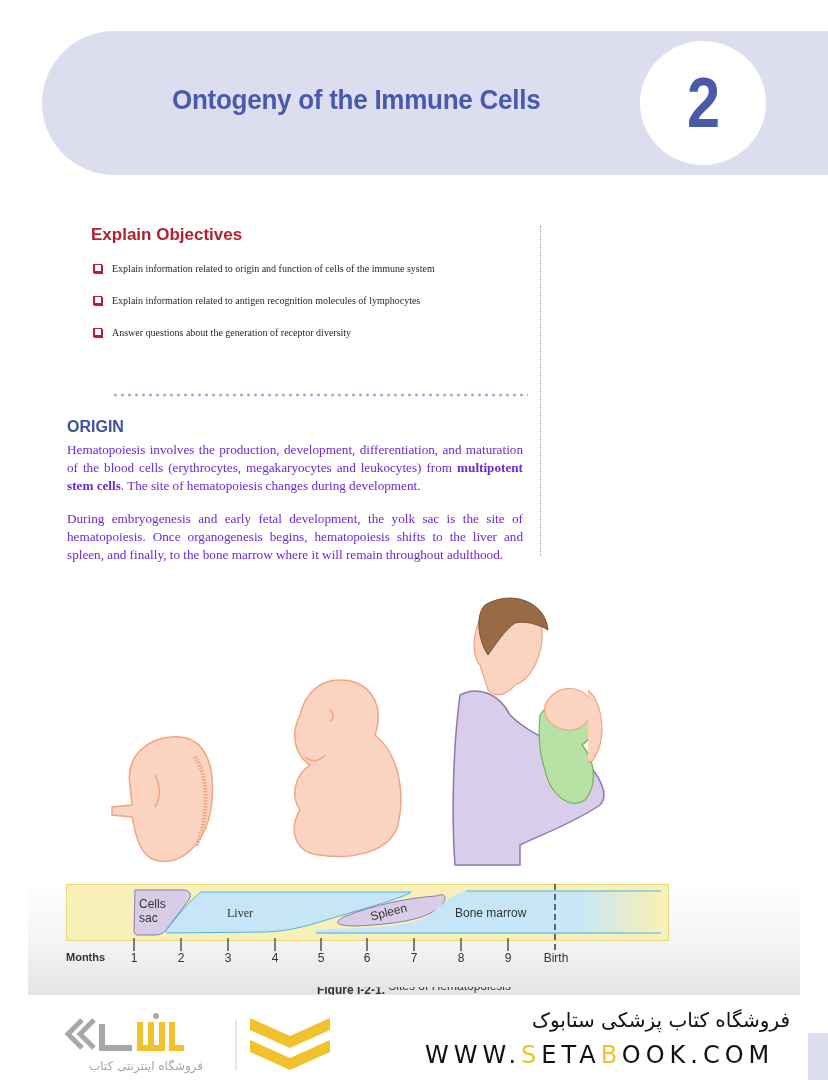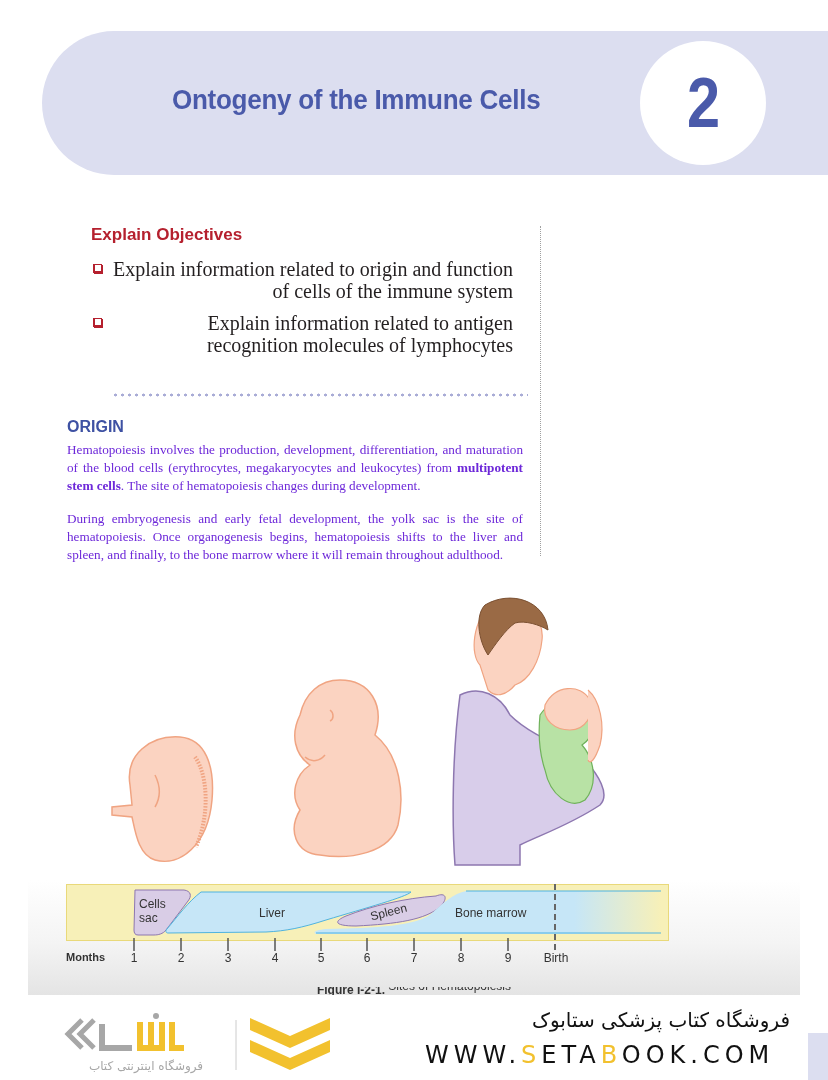--- a/index.html
+++ b/index.html
@@ -26,21 +26,21 @@
     color: #4a5aaa; transform: scaleX(0.85);
   }
 
   
   .lo-heading {
     position: absolute; left: 91px; top: 225px;
     font-family: "Liberation Sans", sans-serif; font-weight: bold; font-size: 17px;
     color: #b5202e;
   }
   .lo-list { position: absolute; left: 93px; top: 258px; width: 420px; list-style: none; }
-  .lo-item { display: flex; margin-bottom: 10px; font-size: 20px; line-height: 22px; text-align: right; }
+  .lo-item { display: flex; margin-bottom: 10px; font-size: 10px; line-height: 22px; }
   .lo-box {
     flex: 0 0 auto; width: 9px; height: 9px; margin-top: 6px; margin-right: 10px;
     border-left: 2px solid #b5202e; border-bottom: 2px solid #b5202e;
     border-top: 1px solid #b5202e; border-right: 1px solid #b5202e;
     box-shadow: 1px 1px 0 #b5202e;
   }
   .lo-text { flex: 1; }
   .lo-dots {
     position: absolute; left: 112px; top: 393px; width: 416px; height: 4px;
     background-image: radial-gradient(circle, #a9acd6 1.4px, transparent 1.6px);
@@ -121,20 +121,24 @@
 <div class="lo-heading">Explain Objectives</div>
 <ul class="lo-list">
   <li class="lo-item">
     <span class="lo-box"></span>
     <span class="lo-text">Explain information related to origin and function of cells of the immune system</span>
   </li>
   <li class="lo-item">
     <span class="lo-box"></span>
     <span class="lo-text">Explain information related to antigen recognition molecules of lymphocytes</span>
   </li>
+  <li class="lo-item">
+    <span class="lo-box"></span>
+    <span class="lo-text">Answer questions about the generation of receptor diversity</span>
+  </li>
 </ul>
 <div class="lo-dots"></div>
 <div class="v-divider"></div>
 
 <div class="origin-heading">ORIGIN</div>
 <p class="para para1"><span>Hematopoiesis involves the production, development, differentiation, and maturation of the blood cells (erythrocytes, megakaryocytes and leukocytes) from </span><b>multipotent stem cells</b><span>. The site of hematopoiesis changes during development.</span></p>
 <p class="para para2">During embryogenesis and early fetal development, the yolk sac is the site of hematopoiesis. Once organogenesis begins, hematopoiesis shifts to the liver and spleen, and finally, to the bone marrow where it will remain throughout adulthood.</p>
 
 <div class="figure-shade"></div>
 
@@ -191,21 +195,21 @@
     <line x1="255" y1="54" x2="255" y2="67"></line>
       <line x1="301" y1="54" x2="301" y2="67"></line>
     <line x1="348" y1="54" x2="348" y2="67"></line>
       <line x1="395" y1="54" x2="395" y2="67"></line>
     <line x1="442" y1="54" x2="442" y2="67"></line>
   </g>
 </svg>
 
 <div class="region-label" style="left:139px; top:897px; white-space:pre;">Cells
 sac</div>
-<div class="region-label" style="left:259px; top:906px;">Liver</div>
+<div class="region-label" style="left:227px; top:906px;font-family:Liberation Serif, serif;">Liver</div>
 <div class="region-label" style="left:370px; top:905px; transform:rotate(-14deg);">Spleen</div>
 <div class="region-label" style="left:455px; top:906px;">Bone marrow</div>
 
 <div class="months-label">Months</div>
 <div class="tick-label" style="left:134px;">1</div>
 <div class="tick-label" style="left:181px;">2</div>
 <div class="tick-label" style="left:228px;">3</div>
 <div class="tick-label" style="left:275px;">4</div>
 <div class="tick-label" style="left:321px;">5</div>
 <div class="tick-label" style="left:367px;">6</div>

